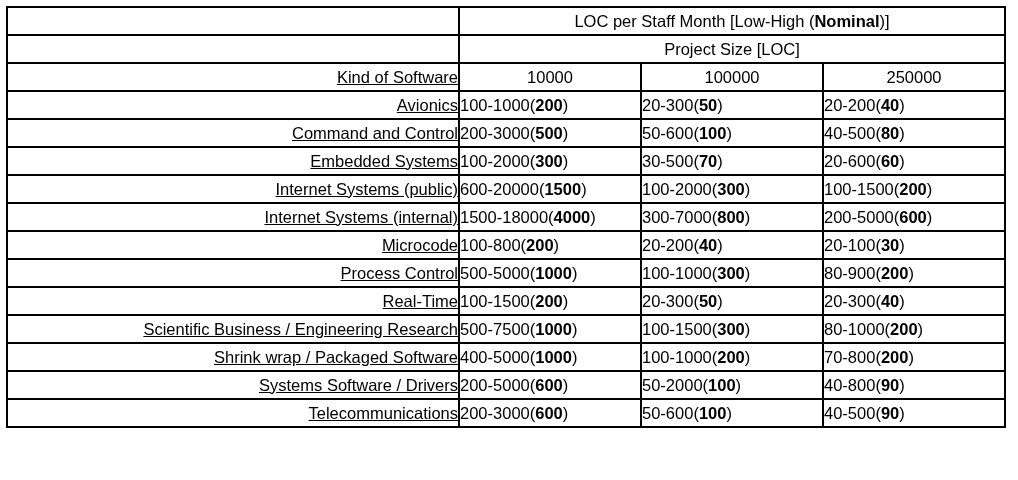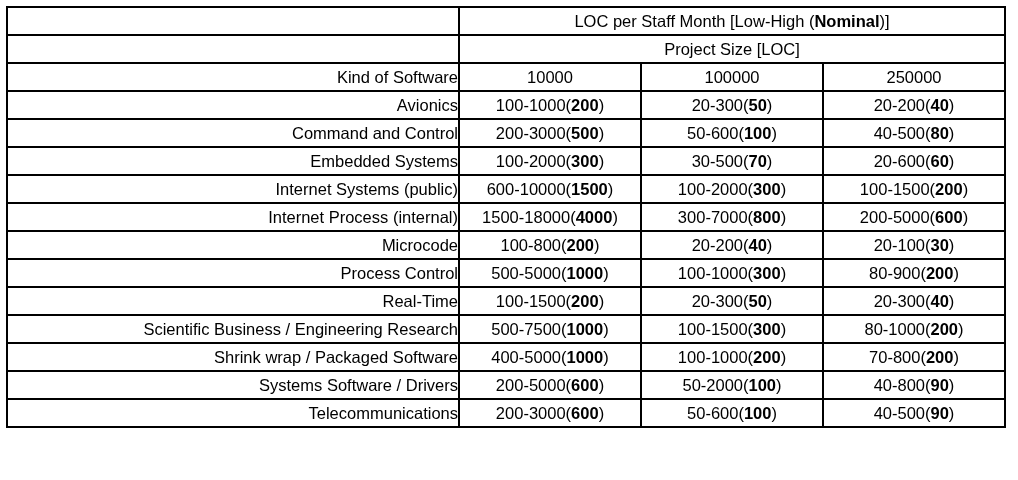--- a/index.html
+++ b/index.html
@@ -64,24 +64,24 @@
     text-align: center;
     font-size: 17px;
     height: 30px;
   }
 
   .row-label {
     text-align: right;
     padding-right: 8px;
     font-size: 17px;
     white-space: nowrap;
+    text-decoration: underline;
   }
 
   .val {
-    text-align: center;
     font-size: 17px;
     white-space: nowrap;
   }
   .val b { font-weight: bold; }
 </style>
 </head>
 <body>
 
 <div class="sheet">
   <table class="loc-table">
@@ -121,26 +121,26 @@
           <td class="val"><span>40-500(</span><b>80</b><span>)</span></td>
         </tr>
         <tr>
           <td class="row-label">Embedded Systems</td>
           <td class="val"><span>100-2000(</span><b>300</b><span>)</span></td>
           <td class="val"><span>30-500(</span><b>70</b><span>)</span></td>
           <td class="val"><span>20-600(</span><b>60</b><span>)</span></td>
         </tr>
         <tr>
           <td class="row-label">Internet Systems (public)</td>
-          <td class="val"><span>600-10000(</span><b>1500</b><span>)</span></td>
+          <td class="val"><span>600-20000(</span><b>1500</b><span>)</span></td>
           <td class="val"><span>100-2000(</span><b>300</b><span>)</span></td>
           <td class="val"><span>100-1500(</span><b>200</b><span>)</span></td>
         </tr>
         <tr>
-          <td class="row-label">Internet Process (internal)</td>
+          <td class="row-label">Internet Systems (internal)</td>
           <td class="val"><span>1500-18000(</span><b>4000</b><span>)</span></td>
           <td class="val"><span>300-7000(</span><b>800</b><span>)</span></td>
           <td class="val"><span>200-5000(</span><b>600</b><span>)</span></td>
         </tr>
         <tr>
           <td class="row-label">Microcode</td>
           <td class="val"><span>100-800(</span><b>200</b><span>)</span></td>
           <td class="val"><span>20-200(</span><b>40</b><span>)</span></td>
           <td class="val"><span>20-100(</span><b>30</b><span>)</span></td>
         </tr>

